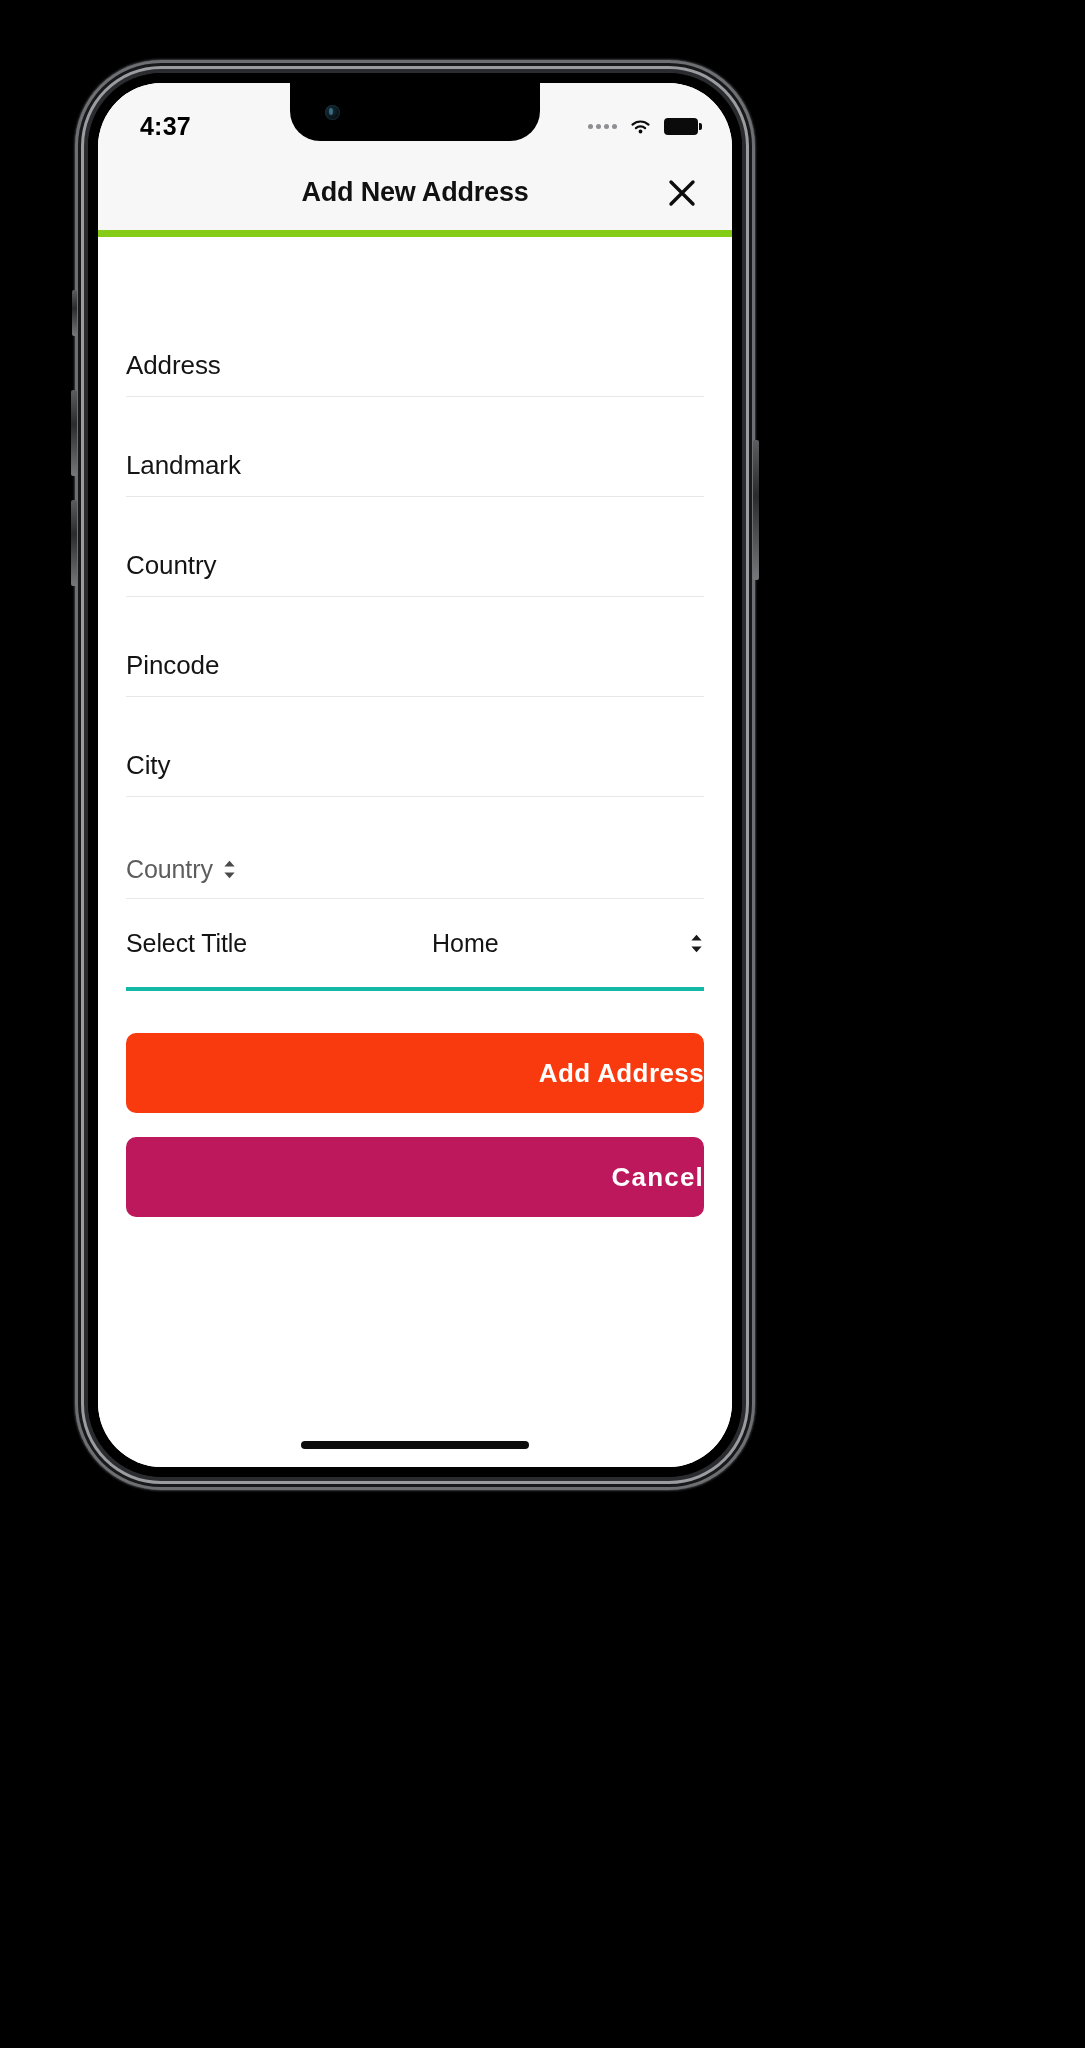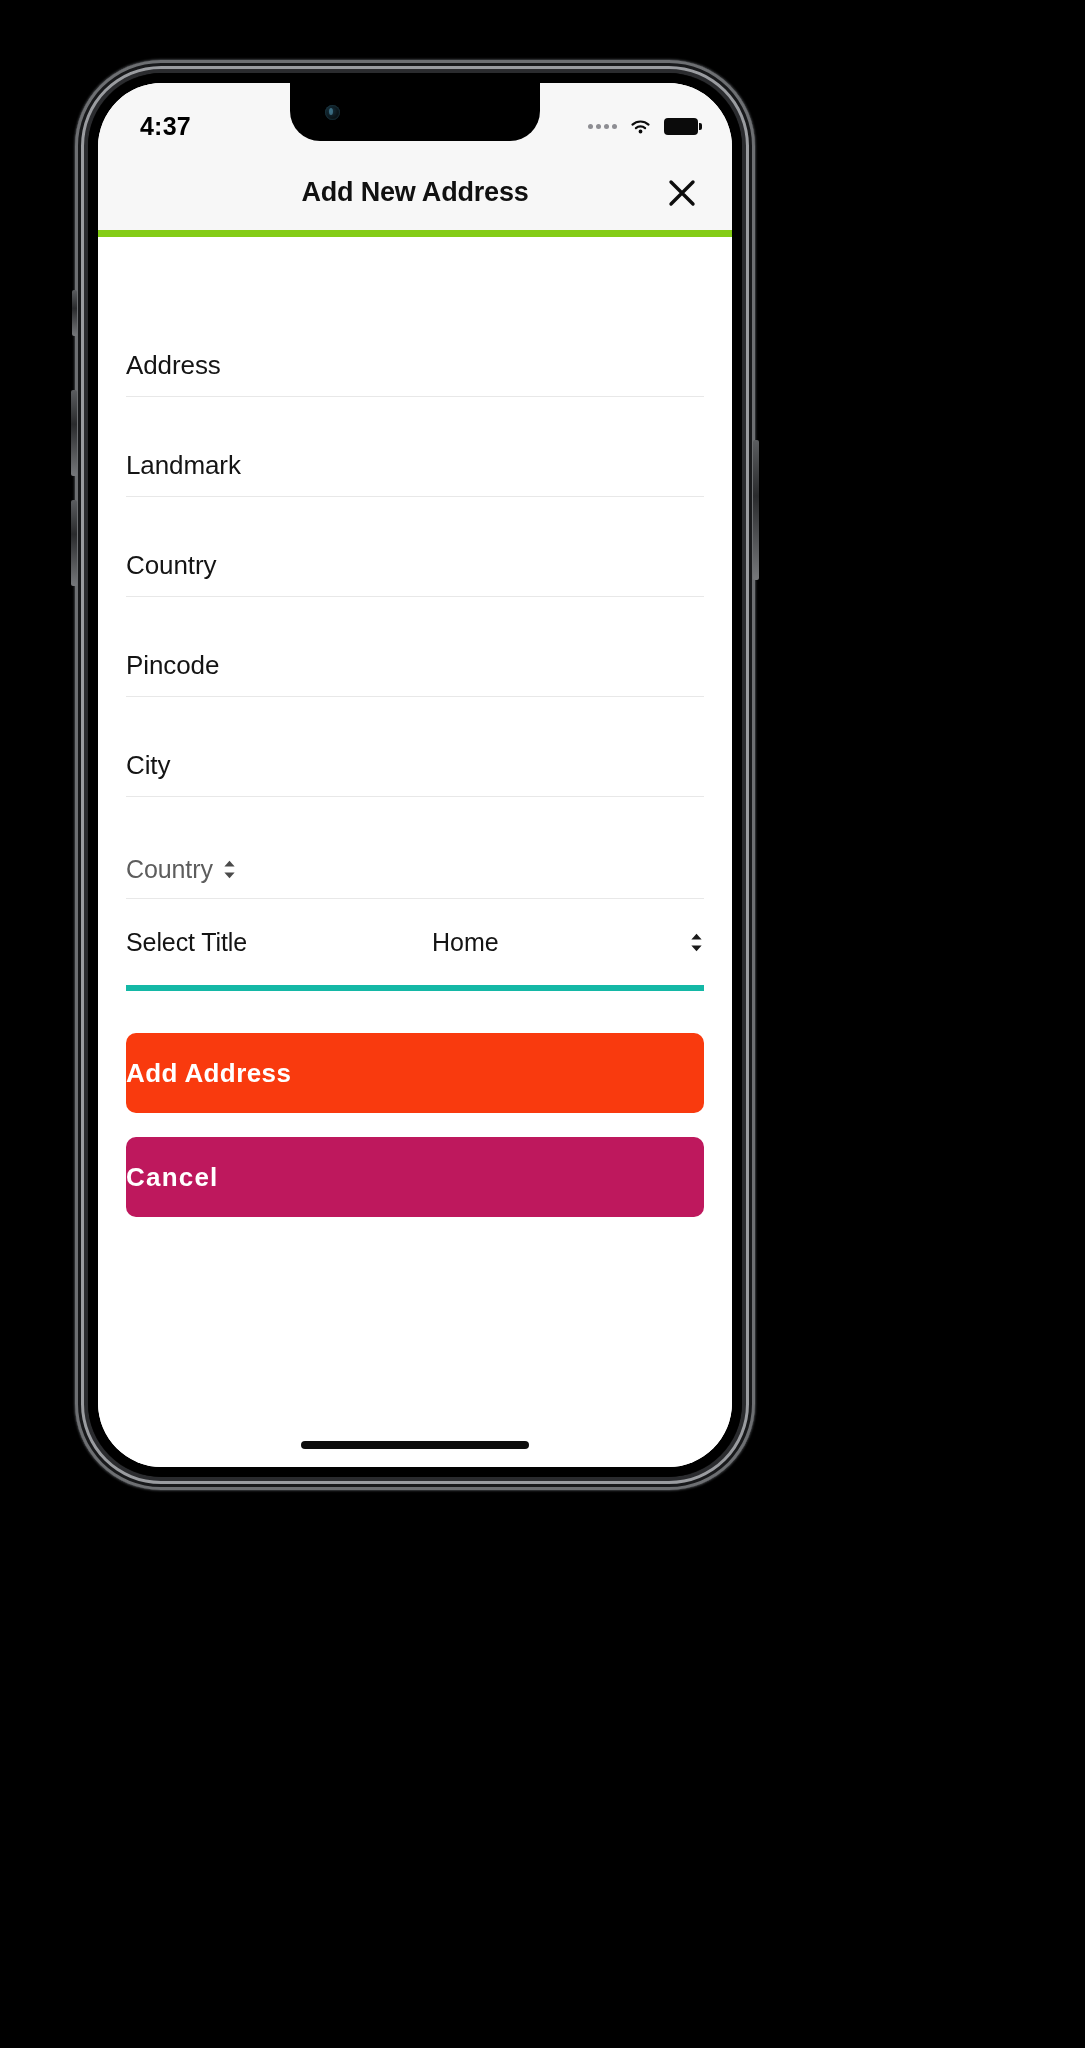--- a/index.html
+++ b/index.html
@@ -214,21 +214,21 @@
   .select-text.placeholder { color: #c4c4c4; }
 
   .chev {
     display: block;
     width: 15px; height: 21px;
   }
 
   
   .row-title {
     height: 92px;
-    border-bottom: 6px solid #14b8a6;
+    border-bottom: 4px solid #14b8a6;
     display: flex;
     align-items: center;
     justify-content: space-between;
   }
   .row-title-label {
     font-size: 25px;
     color: #141414;
     letter-spacing: -0.1px;
   }
   .row-title-value-wrap {
@@ -246,21 +246,21 @@
   .btn-block {
     display: block;
     width: 100%;
     border: none;
     border-radius: 10px;
     font-family: "Liberation Sans", sans-serif;
     font-size: 26px;
     font-weight: 700;
     letter-spacing: .4px;
     cursor: pointer;
-    text-align: left;
+    text-align: right;
   }
   .btn-primary {
     margin-top: 42px;
     height: 80px;
     background: #f93a0e;
     color: #ffffff;
   }
   .btn-secondary {
     margin-top: 24px;
     height: 80px;

